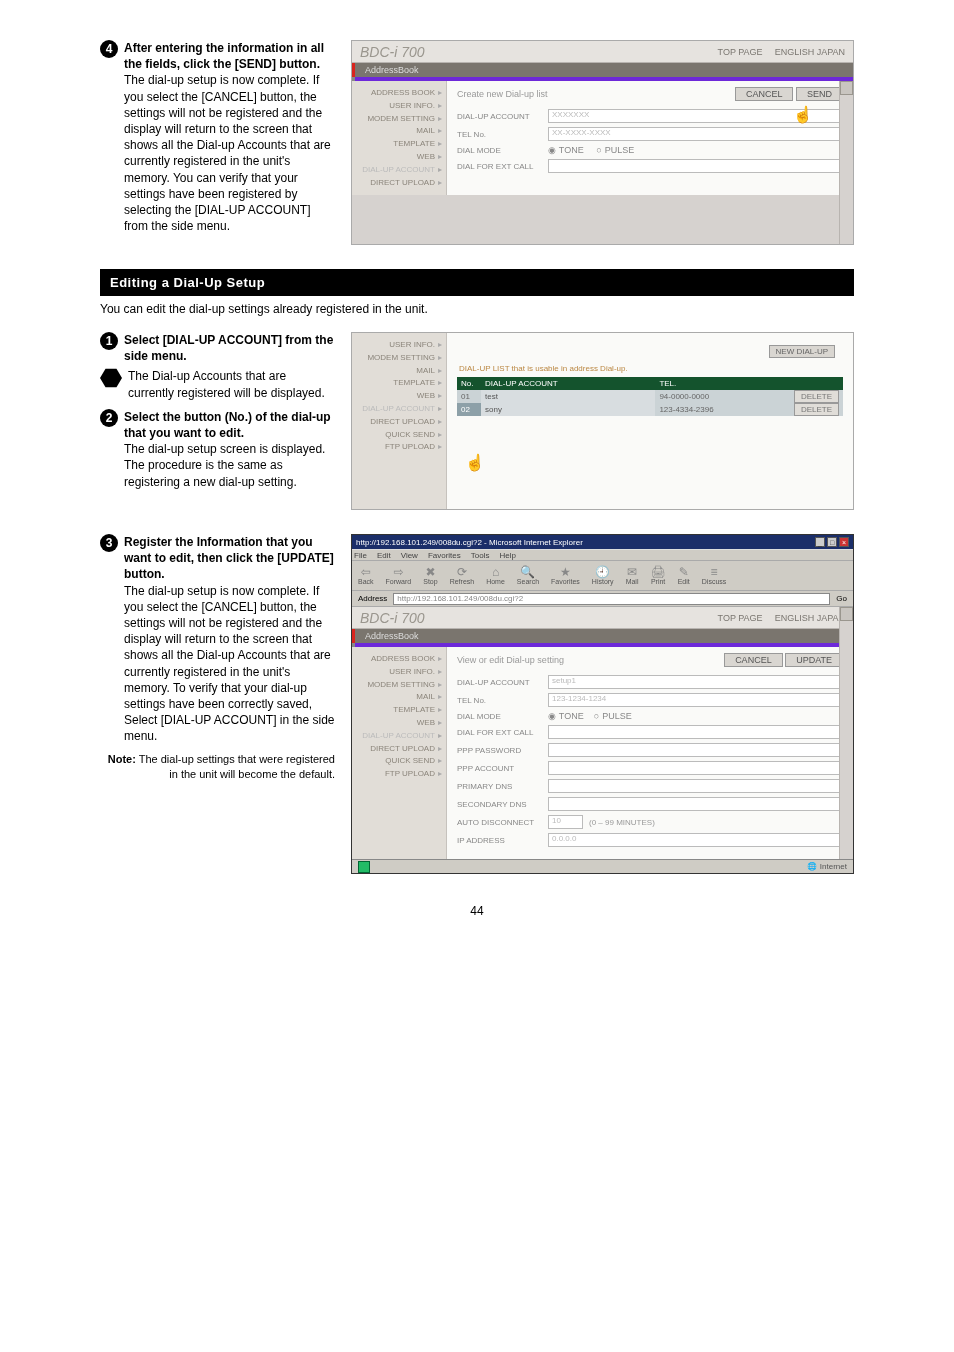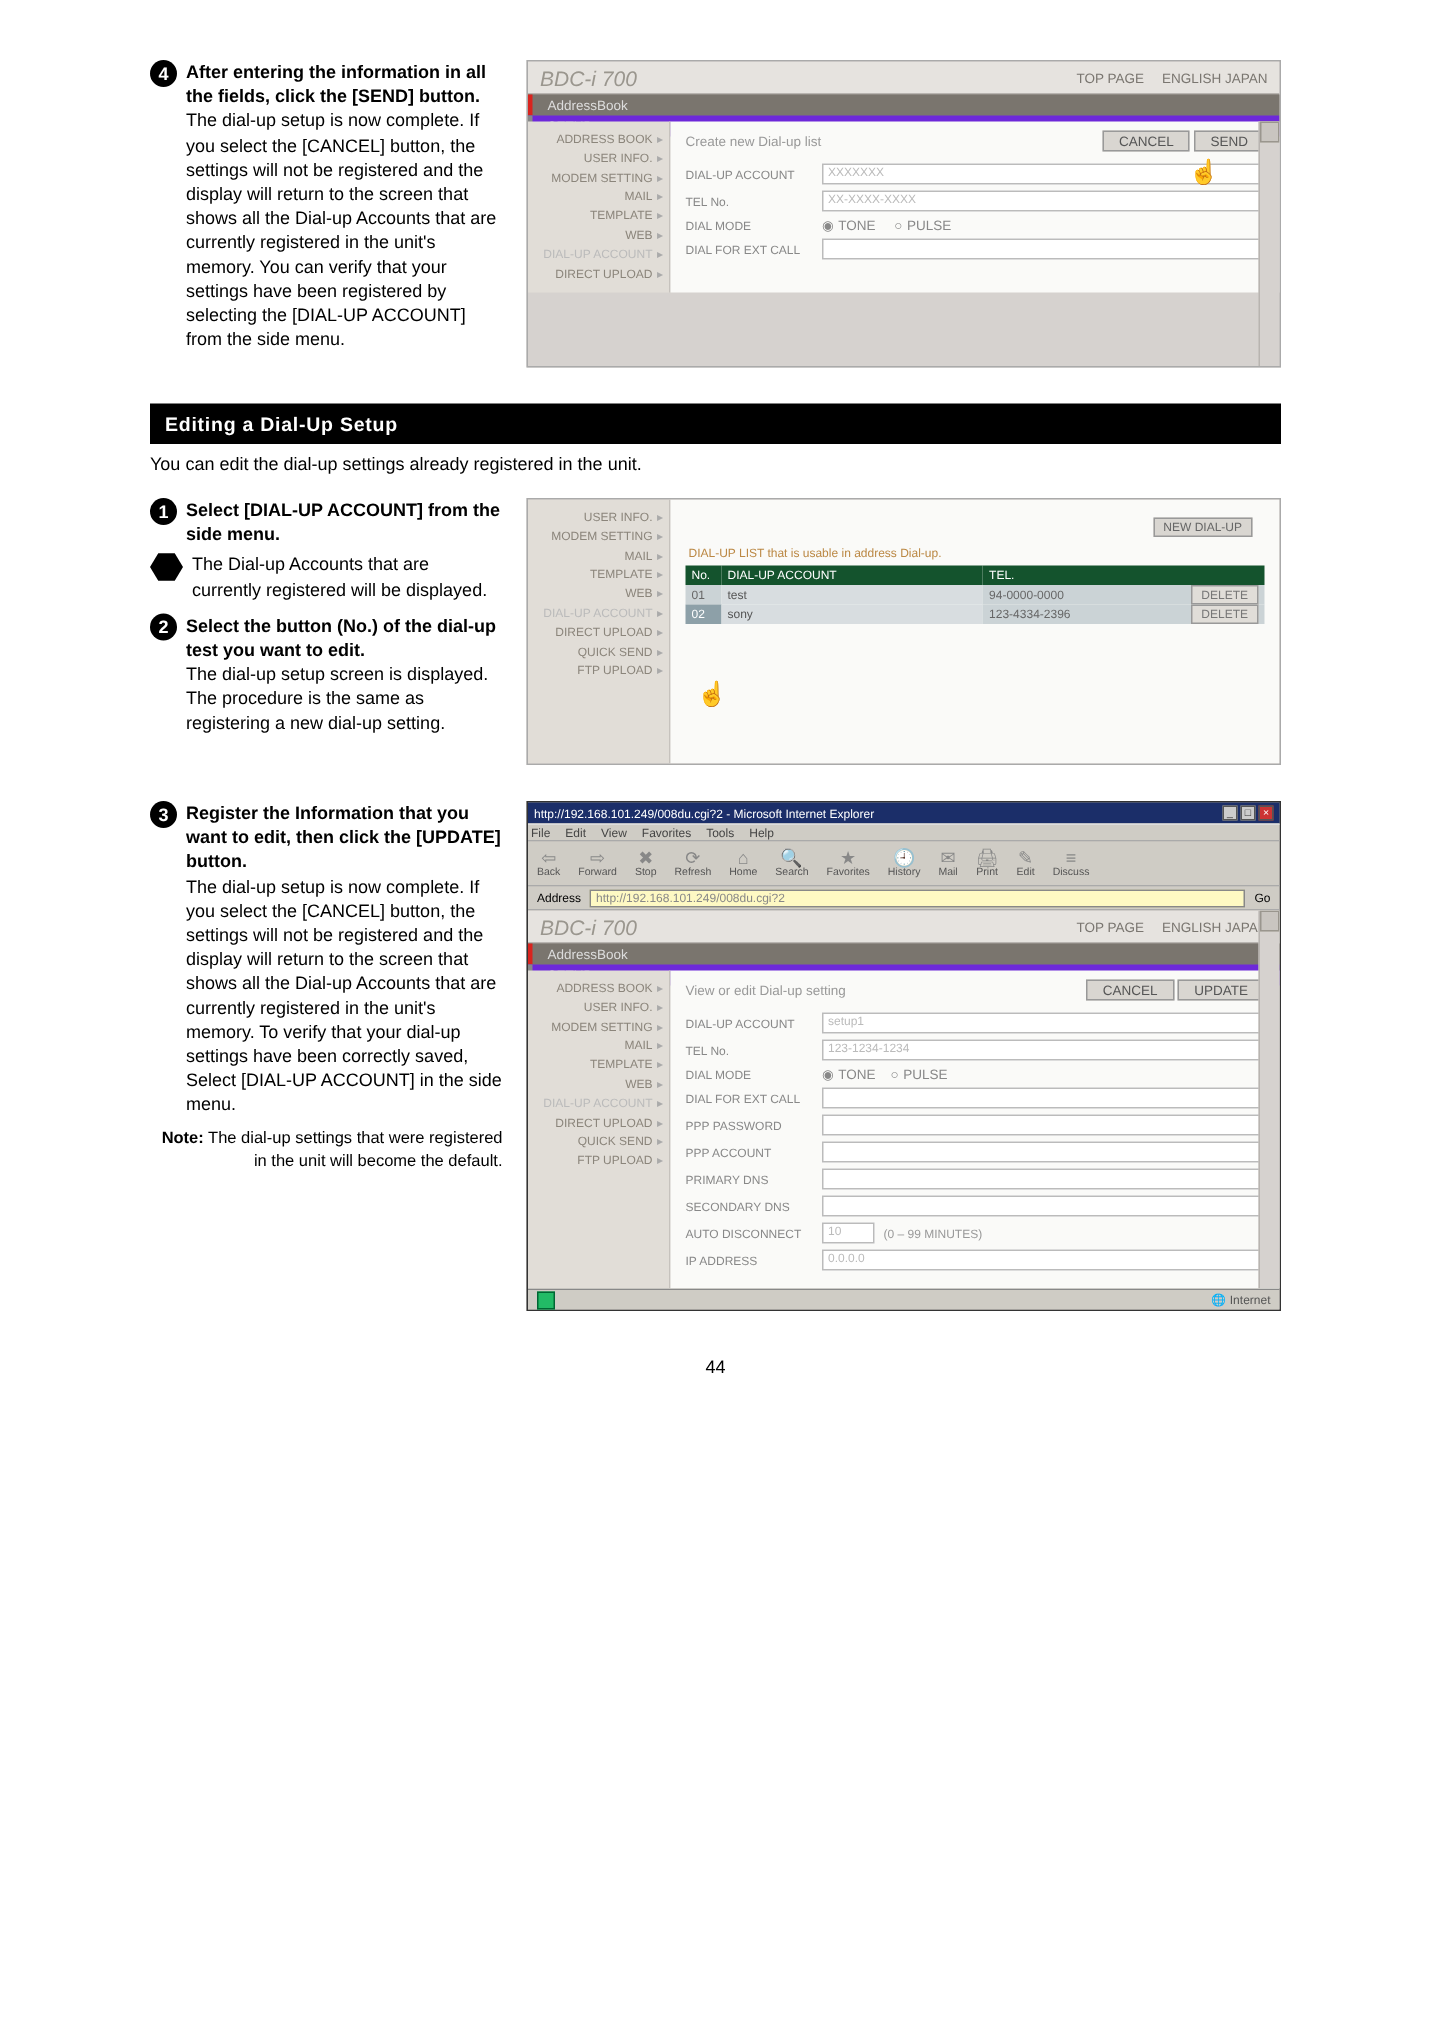--- a/index.html
+++ b/index.html
@@ -94,21 +94,21 @@
   
   .browserframe { border: 1px solid #333; background:#bfbcb5; }
   .browserframe .titlebar { height: 14px; background:#1b2e69; color:#fff; font-size:8px; display:flex; align-items:center; padding:0 4px; justify-content:space-between; }
   .browserframe .winbtns { display:flex; gap:2px; }
   .browserframe .winbtns span { width:10px; height:10px; background:#ccc; border:1px solid #555; font-size:7px; display:flex; align-items:center; justify-content:center; color:#333; }
   .browserframe .menubar { height:12px; background:#cfccc5; color:#444; font-size:8px; display:flex; gap:10px; padding:0 2px; align-items:center; border-top:1px solid #ddd; border-bottom:1px solid #aaa; }
   .browserframe .toolbar { height:30px; background:#cfccc5; display:flex; align-items:center; gap:12px; padding:0 6px; border-bottom:1px solid #aaa; }
   .browserframe .toolbar .ticon { display:flex; flex-direction:column; align-items:center; font-size:7px; color:#555; }
   .browserframe .toolbar .ticon .glyph { font-size:12px; color:#888; line-height:1; }
   .browserframe .addrbar { height:16px; background:#cfccc5; display:flex; align-items:center; gap:6px; padding:0 6px; font-size:8px; border-bottom:1px solid #aaa; }
-  .browserframe .addrbar .addr { flex:1; height:12px; border:1px solid #888; background:#fef9c3; color:#888; font-size:8px; padding:0 3px; }
+  .browserframe .addrbar .addr { flex:1; height:12px; border:1px solid #888; background:#ffffff; color:#888; font-size:8px; padding:0 3px; }
   .browserframe .statusbar { height:14px; background:#cfccc5; border-top:1px solid #888; display:flex; justify-content:space-between; align-items:center; font-size:8px; color:#555; padding:0 6px; }
   .browserframe .statusbar .starticon { width:12px; height:12px; background:#2b6; border:1px solid #063; }
   .page-num { text-align:center; font-size:12px; margin-top:30px; }
 </style>
 </head>
 <body>
 
 <div class="page">
 
   <div class="layout-row">
@@ -220,21 +220,21 @@
         <div class="hexagon">
           <svg viewBox="0 0 24 20">
               <polygon points="6,0 18,0 24,10 18,20 6,20 0,10" fill="#000"></polygon>
             </svg>
         </div>
         <div class="step-text">The Dial-up Accounts that are currently registered will be displayed.</div>
       </div>
       <div class="step-head">
         <div class="step-num">2</div>
         <div class="step-text">
-          <span class="lead">Select the button (No.) of the dial-up test you want to edit.</span><br>
+          <span class="lead">Select the button (No.) of the dial-up that you want to edit.</span><br>
           <span>The dial-up setup screen is displayed. The procedure is the same as registering a new dial-up setting.</span>
         </div>
       </div>
     </div>
     <div class="right-col">
       <div class="shot listshot" style="height:178px;">
         <div class="body" style="height:100%;">
           <div class="sidebar" style="height:100%;">
             <div class="item">
                 <span>USER INFO.</span>

